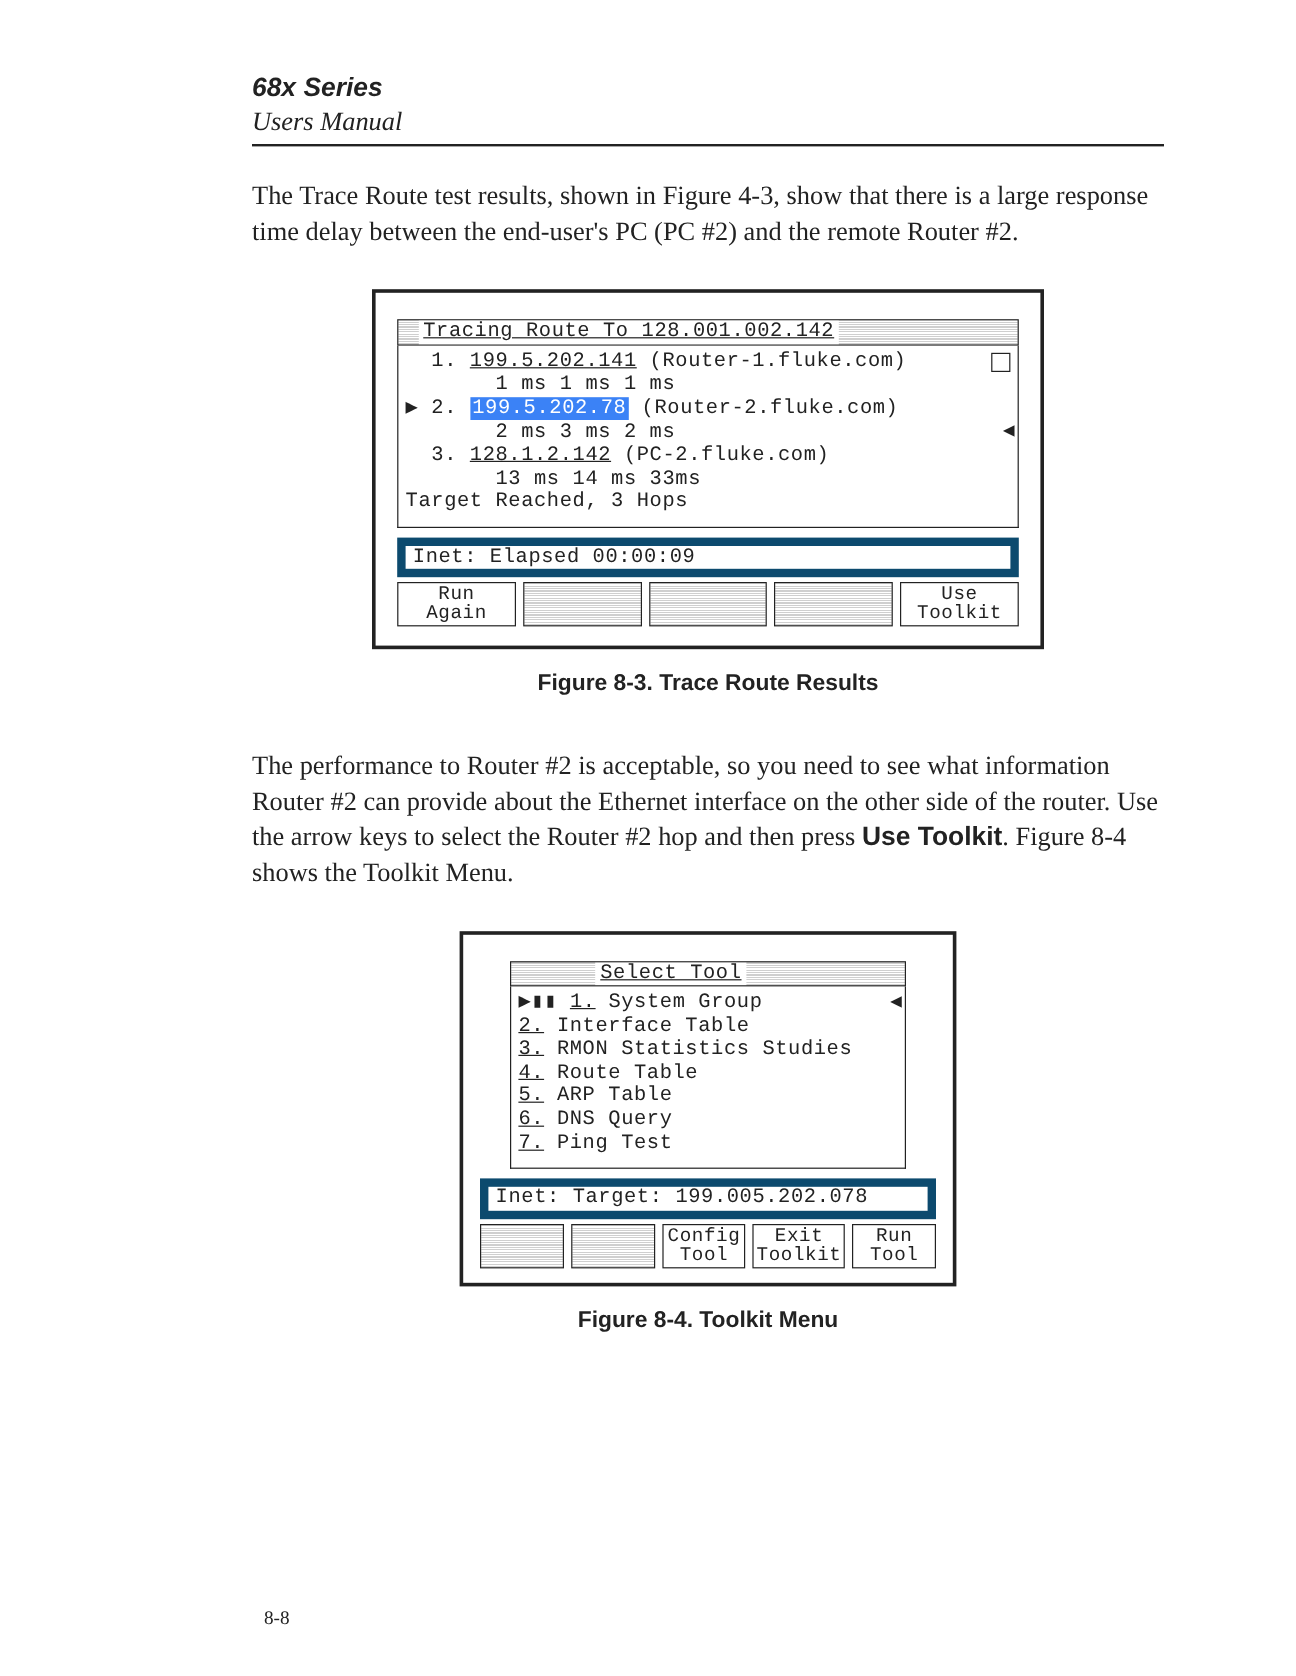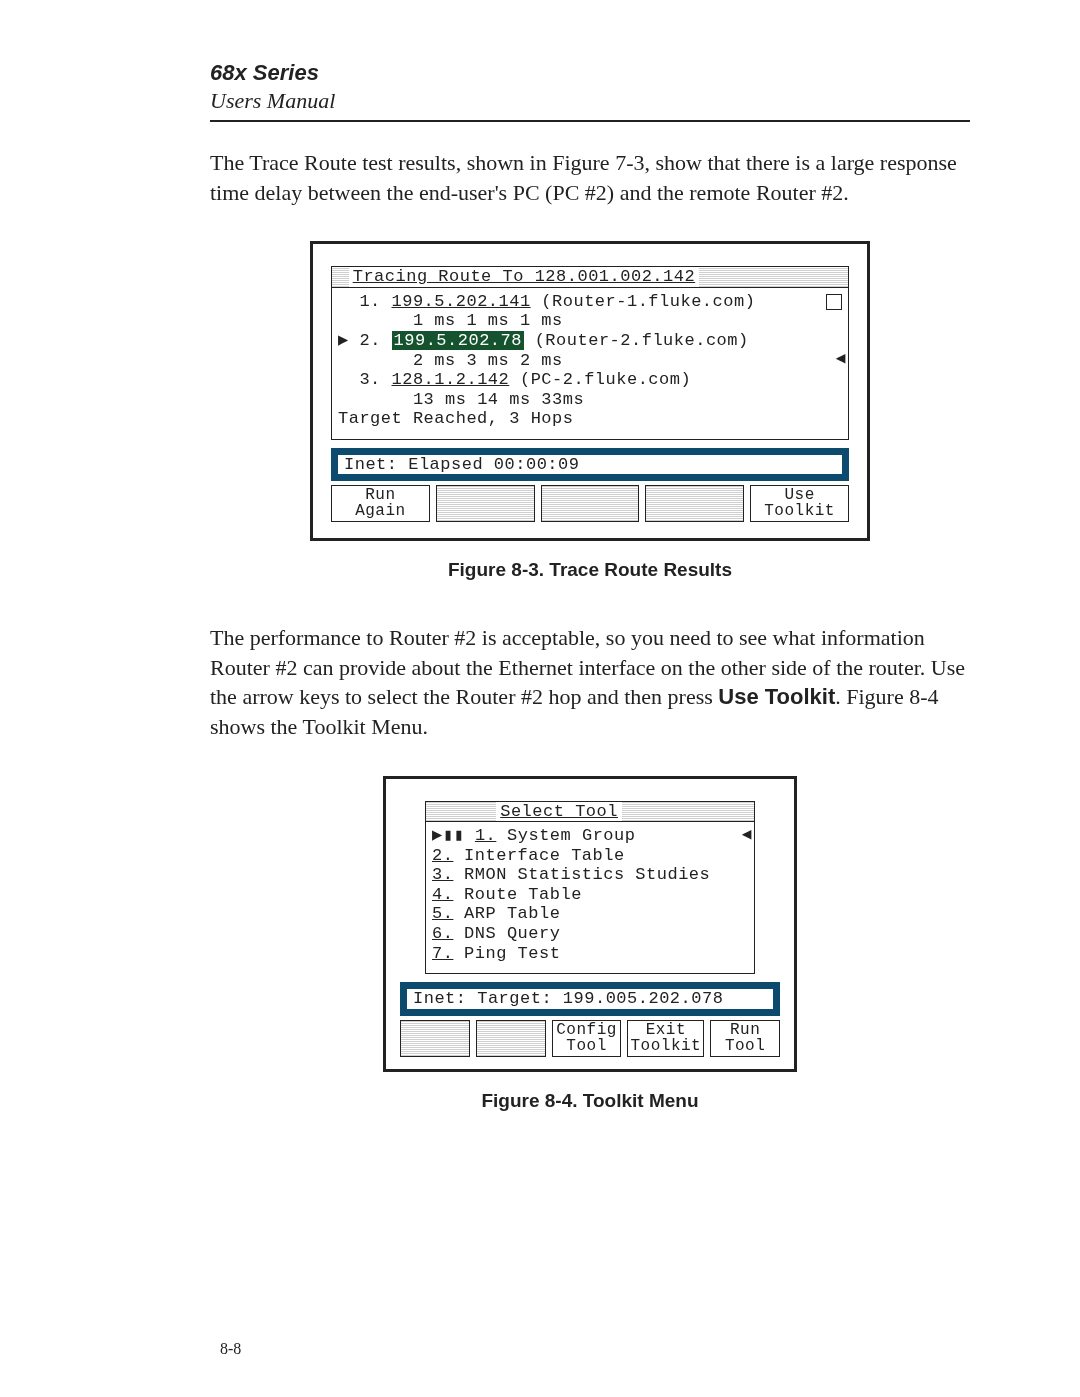--- a/index.html
+++ b/index.html
@@ -96,21 +96,21 @@
     top: 6px; right: 6px;
     width: 14px; height: 14px;
     border: 1px solid #222;
   }
   .content .larrow {
     position: absolute;
     top: 62px; right: 2px;
     font-size: 16px;
   }
   .sel {
-    background: #14532d;
+    background: #3b82f6;
     color: #fff;
     padding: 0 2px;
     text-align: right;
   }
   .statusbar {
     border: 7px solid #0c4a6e;
     padding: 0 6px;
     margin-top: 8px;
   }
   .softrow {
@@ -147,21 +147,21 @@
 <div class="page rel">
 
 <div class="hdr">
   <p class="series">68x Series</p>
   <p class="manual">Users Manual</p>
 </div>
 <hr class="hr">
 
 <div class="body">
 
-  <p class="para">The Trace Route test results, shown in Figure 7-3, show that there is a large response time delay between the end-user's PC (PC #2) and the remote Router #2.</p>
+  <p class="para">The Trace Route test results, shown in Figure 4-3, show that there is a large response time delay between the end-user's PC (PC #2) and the remote Router #2.</p>
 
   <div class="screenwrap">
     <div class="lcd">
       <div class="ttlbar">
         &nbsp;<span class="ttltext u">Tracing Route To 128.001.002.142</span>&nbsp;
       </div>
       <div class="content">
         <div class="scrollbox"></div>
         <div class="larrow">◀</div>
         <div id="hops">

